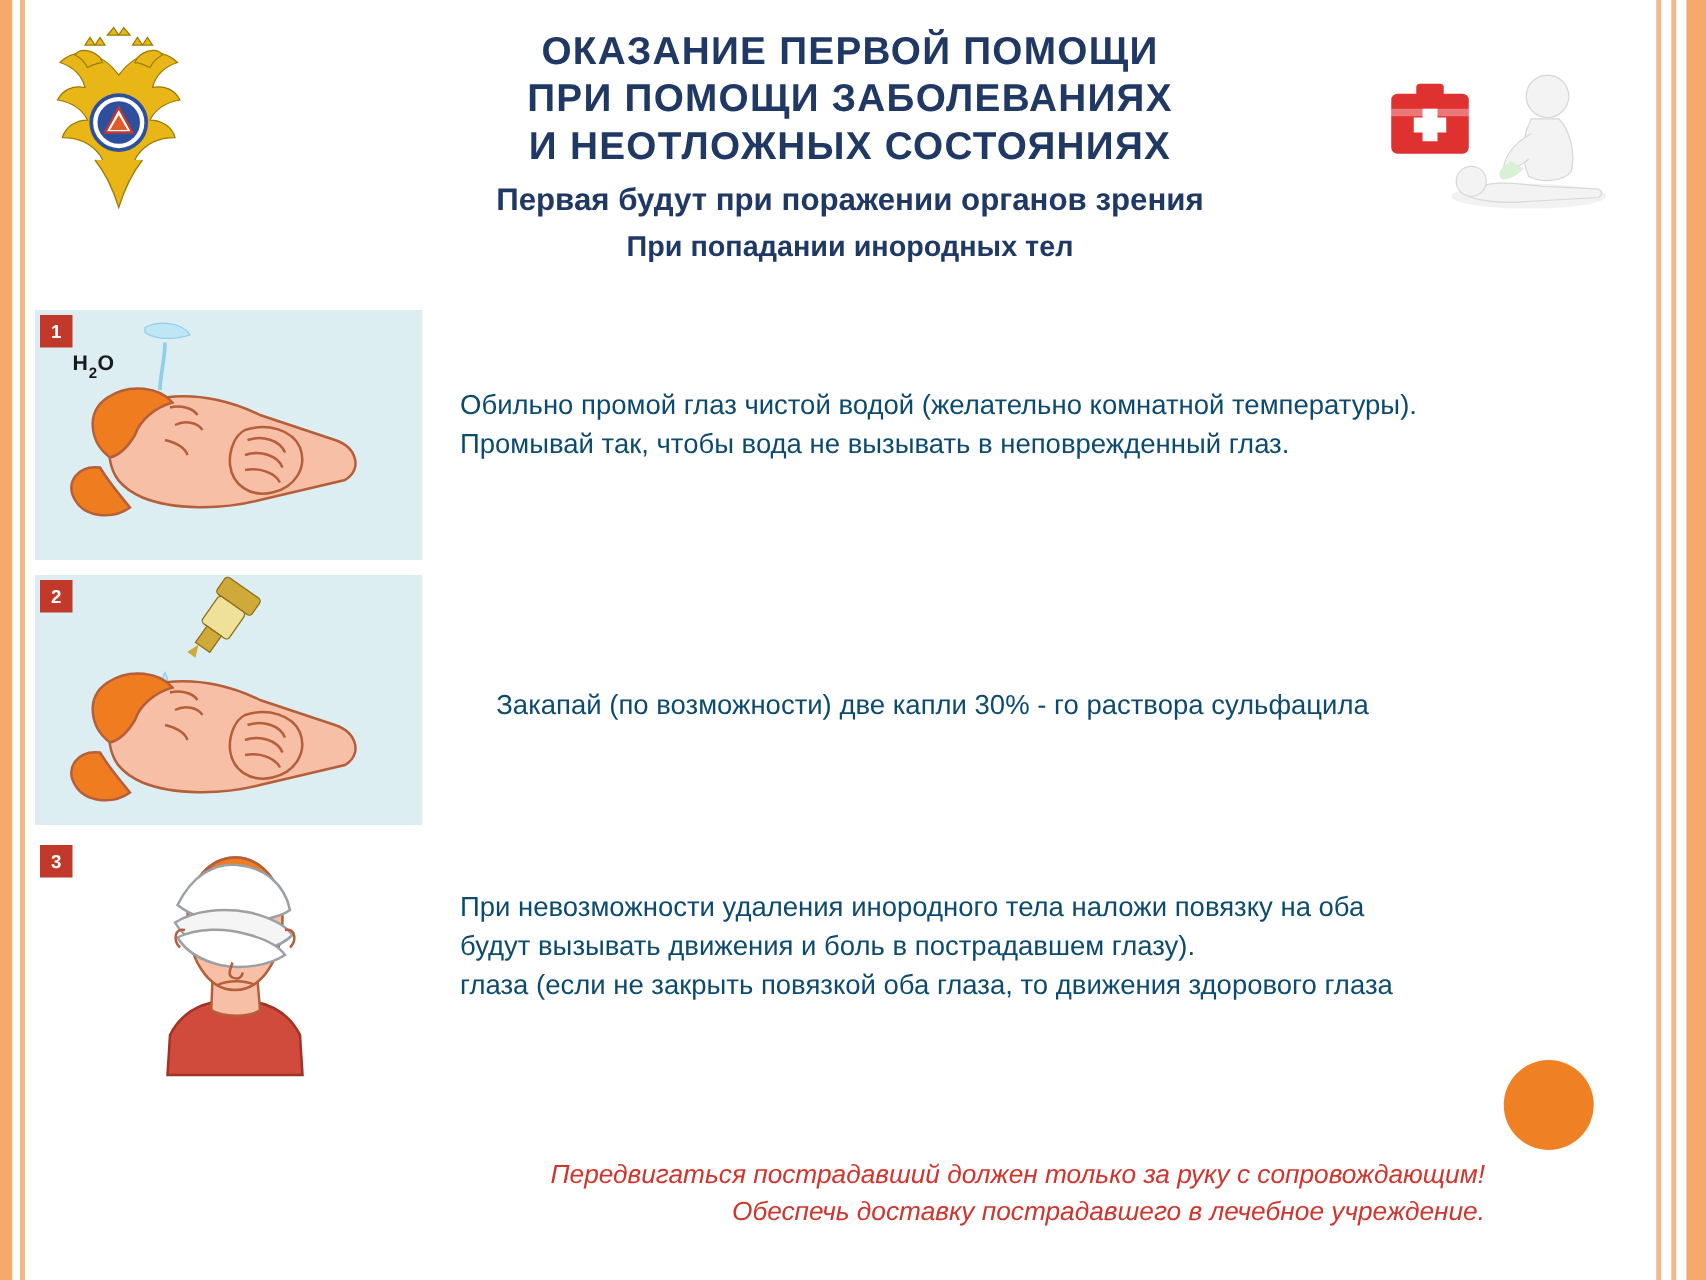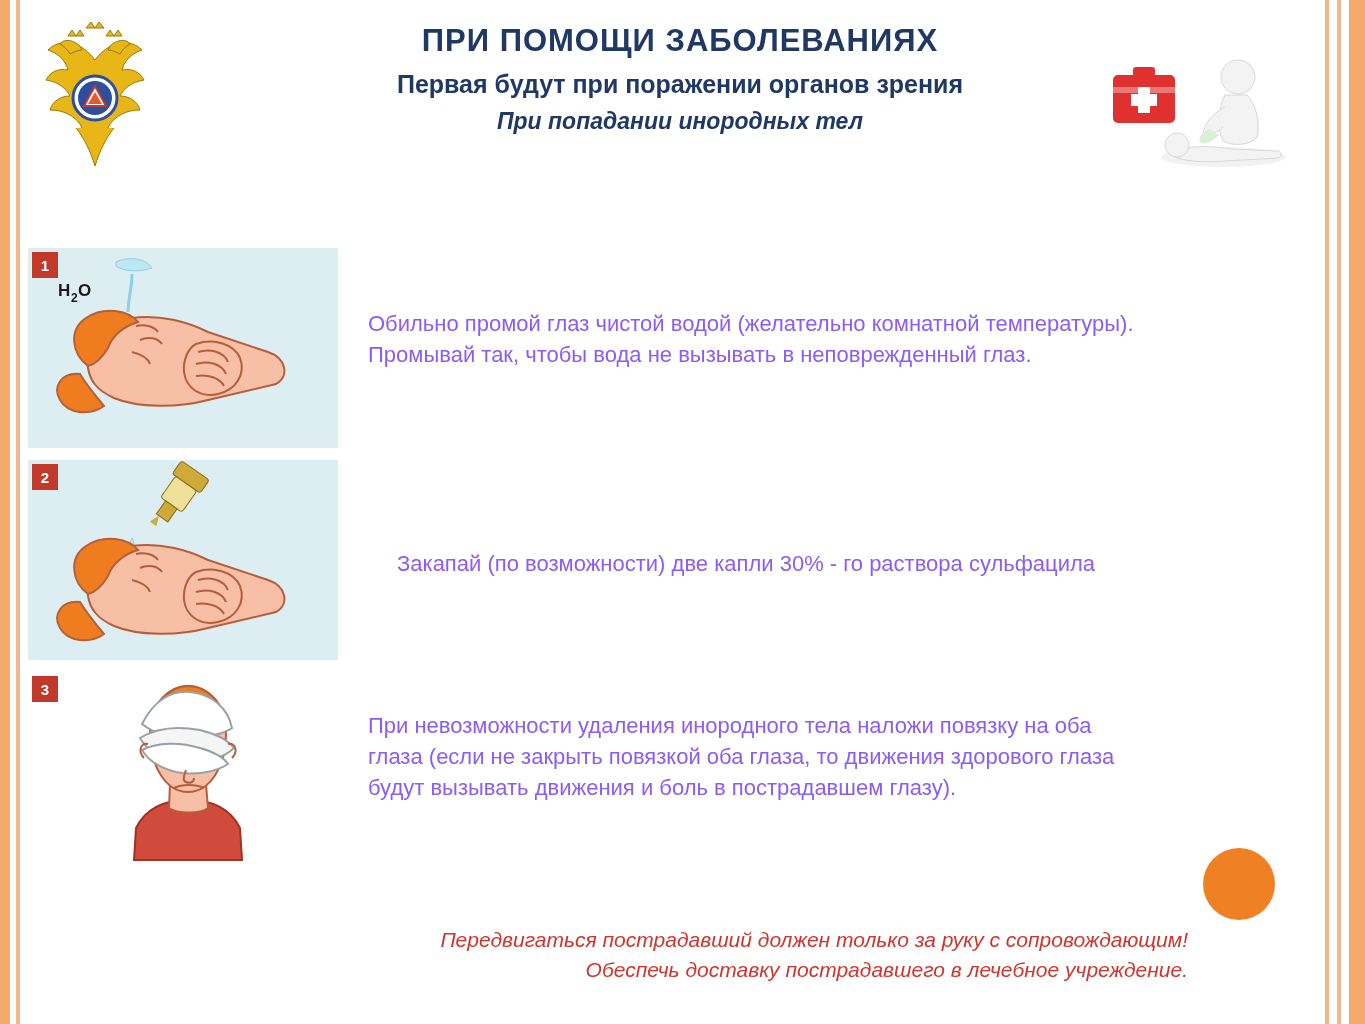--- a/index.html
+++ b/index.html
@@ -61,21 +61,20 @@
     color: #1f3864;
     font-weight: bold;
     font-size: 25px;
     margin-top: 10px;
   }
   .subtitle-2 {
     color: #1f3864;
     font-weight: bold;
     font-size: 23px;
     margin-top: 9px;
-    font-style: italic;
   }
 
   
   .kit-illustration {
     position: absolute;
     right: 80px;
     top: 25px;
     width: 180px;
     height: 150px;
   }
@@ -111,21 +110,21 @@
     color: #ffffff;
     font-size: 15px;
     font-weight: bold;
     display: flex;
     align-items: center;
     justify-content: center;
     z-index: 5;
   }
   .step-text {
     flex: 1;
-    color: #8b5cf6;
+    color: #0c4a6e;
     font-size: 22px;
     line-height: 31px;
     padding-left: 30px;
     padding-top: 60px;
   }
   .step-text.t2 { padding-top: 88px; margin-left: 29px; }
   .step-text.t3 { padding-top: 38px; }
 
   .footer-note {
     position: absolute;
@@ -179,21 +178,23 @@
       <circle cx="55" cy="78" r="22" fill="#ffffff" stroke="#2d4f9e" stroke-width="3"></circle>
       <circle cx="55" cy="78" r="17" fill="#2d4f9e"></circle>
       <polygon points="55,66 66,86 44,86" fill="#ffffff" stroke="#c0392b" stroke-width="2"></polygon>
       <polygon points="55,72 62,84 48,84" fill="#e05a2b"></polygon>
       <path d="M36 108 C44 118 50 130 55 146 C60 130 66 118 74 108" fill="#e8b617" stroke="#9a7a06" stroke-width="1"></path>
     </svg>
   </div>
 
   <div class="title-block">
     <div class="main-title">
+      <div>ОКАЗАНИЕ ПЕРВОЙ ПОМОЩИ</div>
       <div>ПРИ ПОМОЩИ ЗАБОЛЕВАНИЯХ</div>
+      <div>И НЕОТЛОЖНЫХ СОСТОЯНИЯХ</div>
     </div>
     <div class="subtitle-1">Первая будут при поражении органов зрения</div>
     <div class="subtitle-2">При попадании инородных тел</div>
   </div>
 
   <div class="kit-illustration">
     <svg viewBox="0 0 180 150" width="180" height="150">
 
       <rect x="8" y="50" width="62" height="48" rx="5" fill="#e03131"></rect>
       <rect x="8" y="62" width="62" height="6" fill="#ffffff" opacity="0.35"></rect>
@@ -295,22 +296,22 @@
 
           <path d="M158 98 C156 104 154 108 158 110 C162 112 166 110 166 106" stroke="#b55f3a" stroke-width="2" fill="none"></path>
           <path d="M146 116 C154 112 168 112 176 116" stroke="#b55f3a" stroke-width="2" fill="none"></path>
 
           <path d="M120 72 C112 70 110 80 116 86" stroke="#b55f3a" stroke-width="2" fill="none"></path>
           <path d="M200 72 C208 70 210 80 204 86" stroke="#b55f3a" stroke-width="2" fill="none"></path>
         </svg>
       </div>
       <div class="step-text t3">
         <div>При невозможности удаления инородного тела наложи повязку на оба</div>
+        <div>будут вызывать движения и боль в пострадавшем глазу).</div>
         <div>глаза (если не закрыть повязкой оба глаза, то движения здорового глаза</div>
-        <div>будут вызывать движения и боль в пострадавшем глазу).</div>
       </div>
     </div>
 
   </div>
 
   <div class="orange-dot"></div>
 
   <div class="footer-note">
     <div>Передвигаться пострадавший должен только за руку с сопровождающим!</div>
     <div>Обеспечь доставку пострадавшего в лечебное учреждение.</div>

